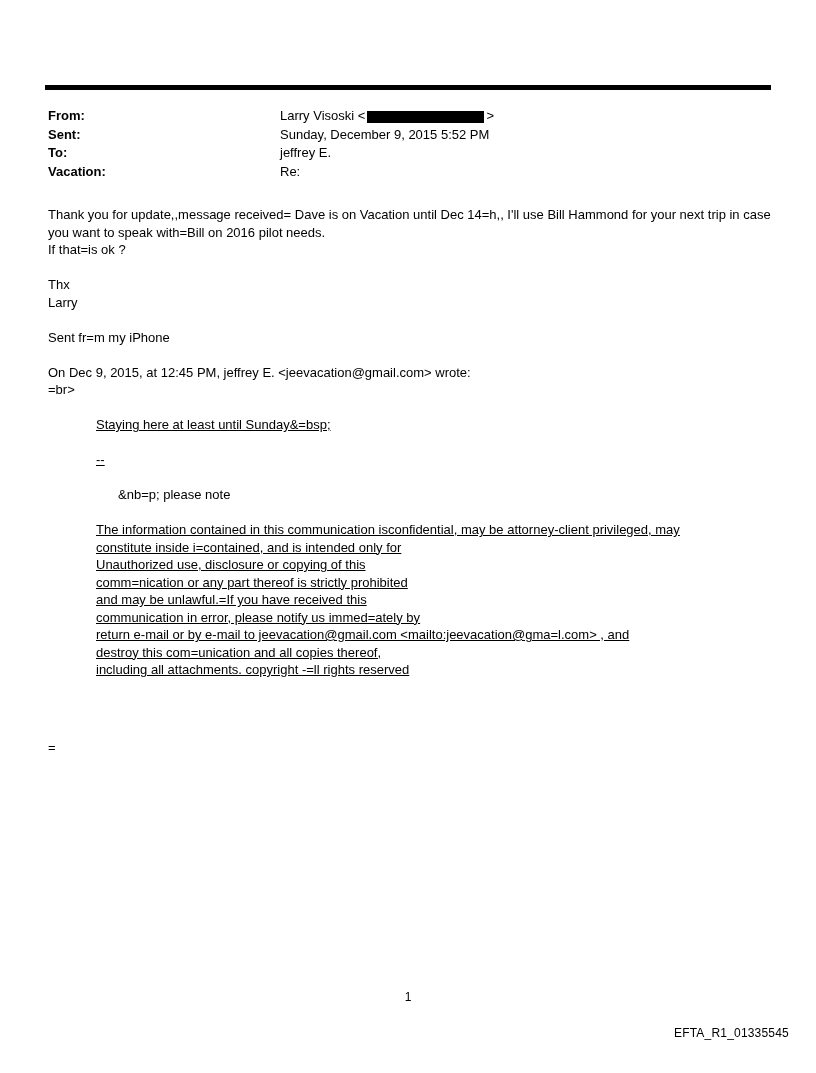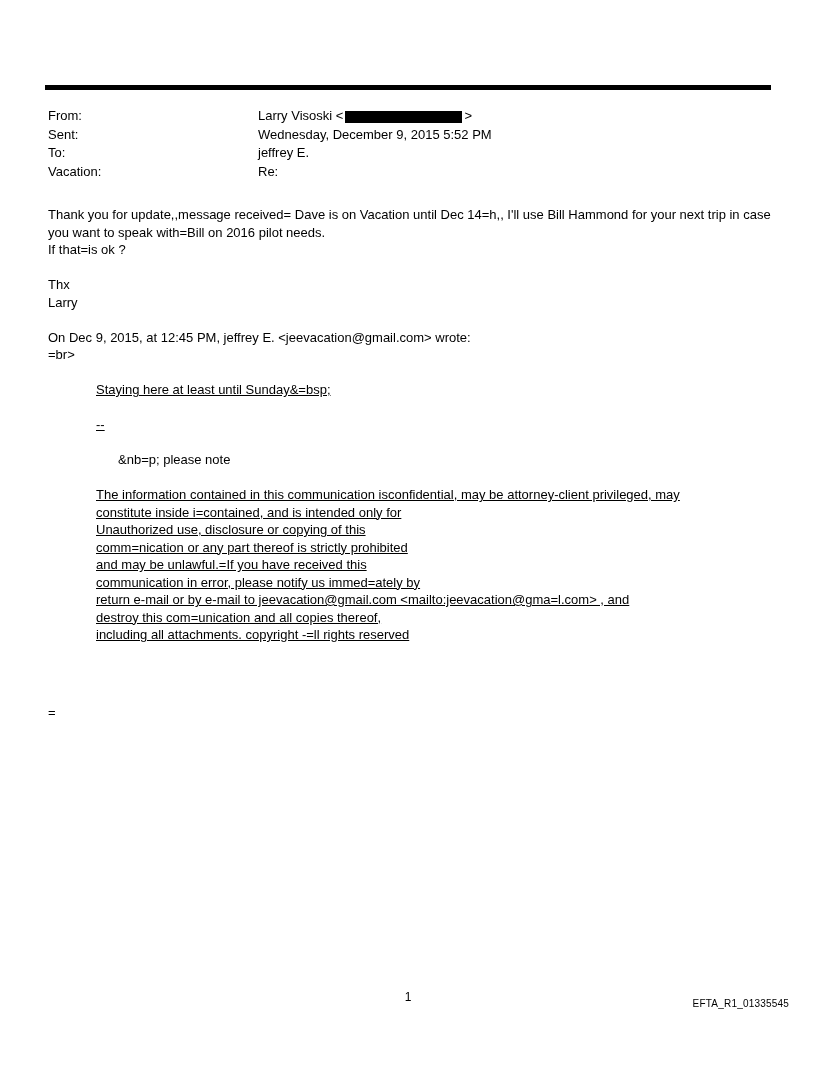--- a/index.html
+++ b/index.html
@@ -29,22 +29,22 @@
     position: absolute;
     top: 107px;
     left: 48px;
     width: 724px;
   }
   .header-row {
     display: flex;
     line-height: 18.5px;
   }
   .header-label {
-    width: 210px;
-    font-weight: normal;
+    width: 232px;
+    font-weight: bold;
     flex-shrink: 0;
   }
   .header-value {
     white-space: nowrap;
   }
   .redaction {
     display: inline-block;
     width: 117px;
     height: 12px;
     background: #000000;
@@ -66,57 +66,58 @@
   .page-number {
     position: absolute;
     top: 990px;
     left: 0;
     width: 100%;
     text-align: center;
     font-size: 12px;
   }
   .bates-number {
     position: absolute;
-    top: 998px;
+    top: 1026px;
     right: 27px;
-    font-size: 10px;
+    font-size: 12px;
     letter-spacing: 0.2px;
   }
 </style>
 </head>
 <body>
 
 <div class="page">
 
   <div class="top-rule"></div>
 
   <div class="header-block">
     <div class="header-row">
       <span class="header-label">From:</span>
       <span class="header-value"><span>Larry Visoski &lt;</span><span class="redaction"></span><span>&gt;</span></span>
     </div>
     <div class="header-row">
       <span class="header-label">Sent:</span>
-      <span class="header-value">Wednesday, December 9, 2015 5:52 PM</span>
+      <span class="header-value">Sunday, December 9, 2015 5:52 PM</span>
     </div>
     <div class="header-row">
       <span class="header-label">To:</span>
       <span class="header-value">jeffrey E.</span>
     </div>
     <div class="header-row">
       <span class="header-label">Vacation:</span>
       <span class="header-value">Re:</span>
     </div>
   </div>
 
   <div class="body-block">
     <div class="b-line">Thank you for update,,message received= Dave is on Vacation until Dec 14=h,, I'll use Bill Hammond for your next trip in case you want to speak with=Bill on 2016 pilot needs.</div>
     <div class="b-line">If that=is ok ?</div>
     <div class="b-line mt1">Thx</div>
     <div class="b-line">Larry</div>
+    <div class="b-line mt1">Sent fr=m my iPhone</div>
     <div class="b-line mt1">On Dec 9, 2015, at 12:45 PM, jeffrey E. &lt;jeevacation@gmail.com&gt; wrote:</div>
     <div class="b-line">=br&gt;</div>
     <div class="b-line mt1 indent1">Staying here at least until Sunday&amp;=bsp;</div>
     <div class="b-line mt1 indent1">--</div>
     <div class="b-line mt1 indent2">&amp;nb=p; please note</div>
     <div class="mt1 indent1">
       <div class="b-line">The information contained in this communication isconfidential, may be attorney-client privileged, may</div>
       <div class="b-line">constitute inside i=contained, and is intended only for</div>
       <div class="b-line">Unauthorized use, disclosure or copying of this</div>
       <div class="b-line">comm=nication or any part thereof is strictly prohibited</div>

